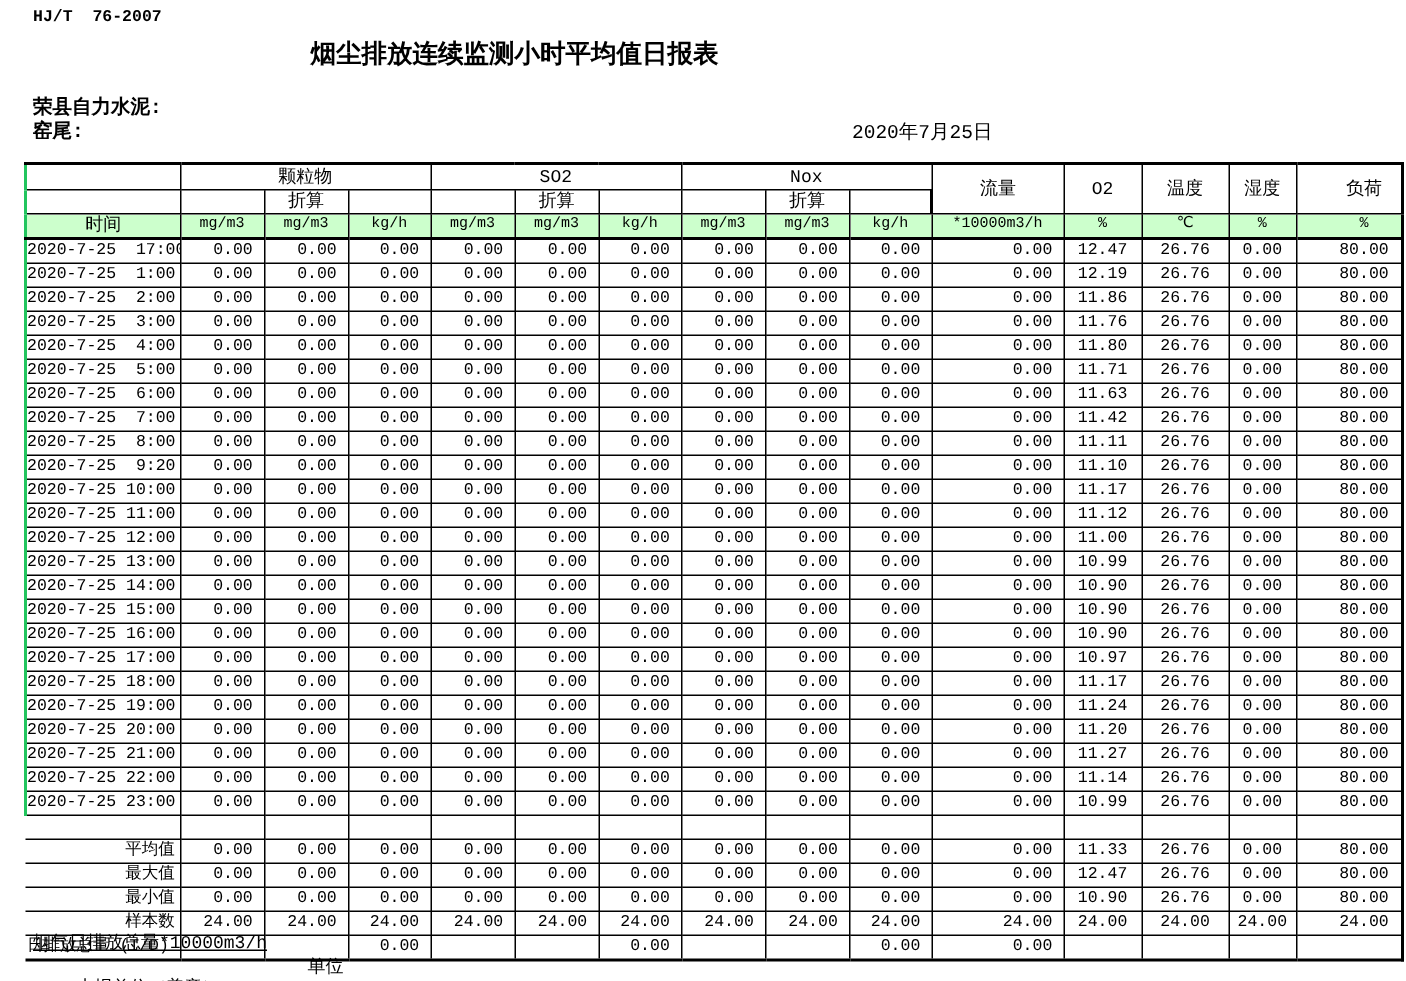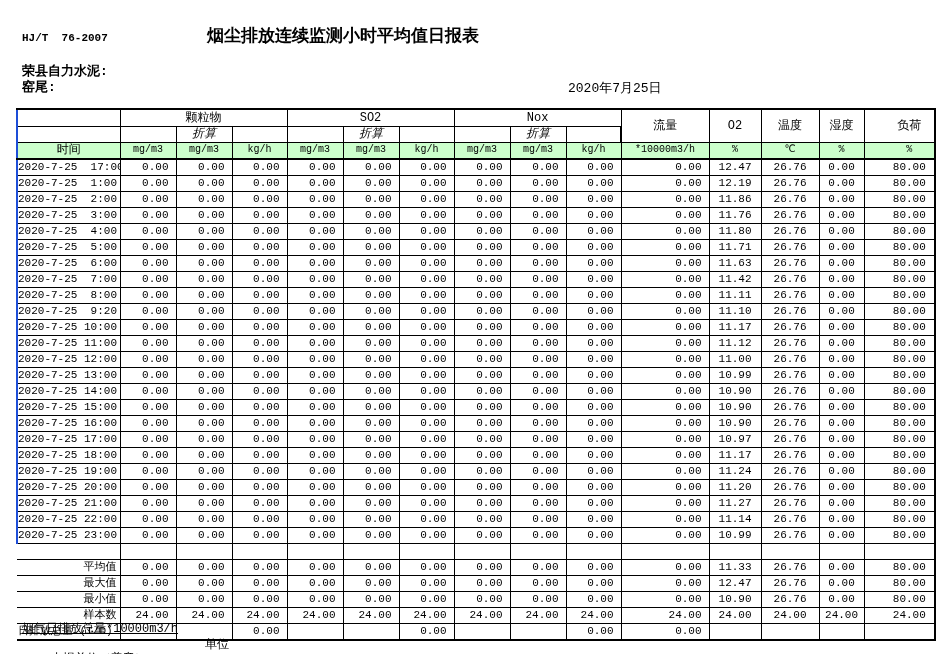--- a/index.html
+++ b/index.html
@@ -2,41 +2,41 @@
 <html><head>
 <meta charset="utf-8">
 <style>
   html,body{margin:0;padding:0;background:#fff;}
   #page{
     position:relative;width:937px;height:654px;background:#ffffff;overflow:hidden;
     font-family:"Liberation Mono","DejaVu Sans Mono","DejaVu Sans",monospace;
     color:#000;
   }
   .abs{position:absolute;white-space:pre;}
-  #std-code{left:22px;top:6px;font-size:11px;font-weight:bold;margin-top:26px;}
+  #std-code{left:22px;top:6px;font-size:11px;font-weight:bold;}
   #title{left:207px;top:24px;font-size:17px;font-weight:bold;font-family:"DejaVu Sans","Liberation Sans",sans-serif;}
   #company{left:22px;top:62px;font-size:13px;font-weight:bold;}
   #location{left:22px;top:78px;font-size:13px;font-weight:bold;}
   #date{left:568px;top:79px;font-size:13px;}
   #f1{left:22px;top:620px;font-size:12px;text-decoration:underline;}
   #f2{left:22px;top:636px;font-size:12px;}
   #f2 .unit{position:absolute;left:183px;top:0;}
 
   table{position:absolute;left:16px;top:108px;border-collapse:collapse;table-layout:fixed;width:918px;}
   td{border:1px solid #000;padding:0;margin:0;font-size:11px;line-height:1;vertical-align:middle;
      overflow:hidden;white-space:pre;text-align:center;height:15px;}
   
-  tr td:first-child{border-left:2px solid #1d4ed8;}
+  tr td:first-child{border-left:2px solid #22c55e;}
   tr td:last-child{border-right:2px solid #000;padding-left:20px;}
   .hr1 td{border-top:2px solid #000;}
   tr.nol td:first-child{border-left:none;}
   tr.last td{border-bottom:2px solid #000;}
 
   .hr1{height:17px;} .hr1 td{font-size:12px;}
-  .hr2{height:16px;font-style:italic;} .hr2 td{font-size:12px;}
+  .hr2{height:16px;} .hr2 td{font-size:12px;}
   .units{height:17px;}
   .units td{background:#ccffcc;border-bottom:2px solid #000;font-size:10px;}
   .units td.tcol{font-size:12px;}
   tbody tr{height:15px;}
   tr.spacer{height:12px;}
   .c-time{text-align:right;padding-right:3px;}
   .c-num{text-align:right;padding-right:7px;}
   .c-cen{text-align:center;}
   .tleft{text-align:left !important;padding-left:1px;}
 </style>

